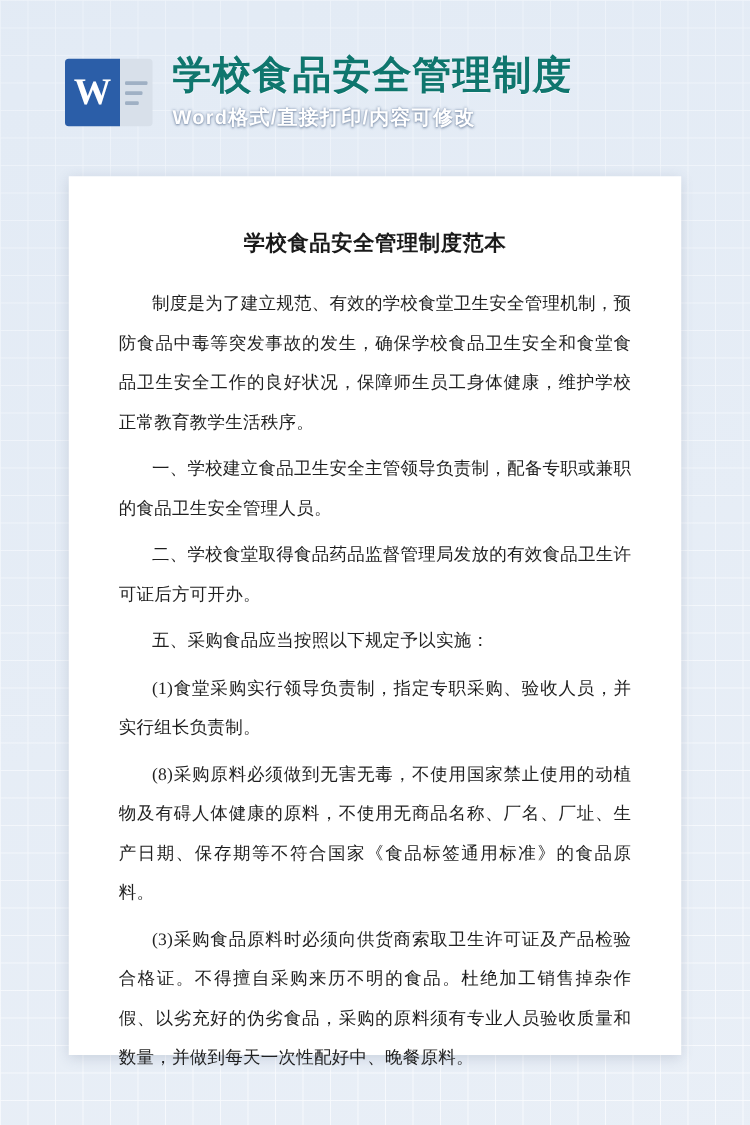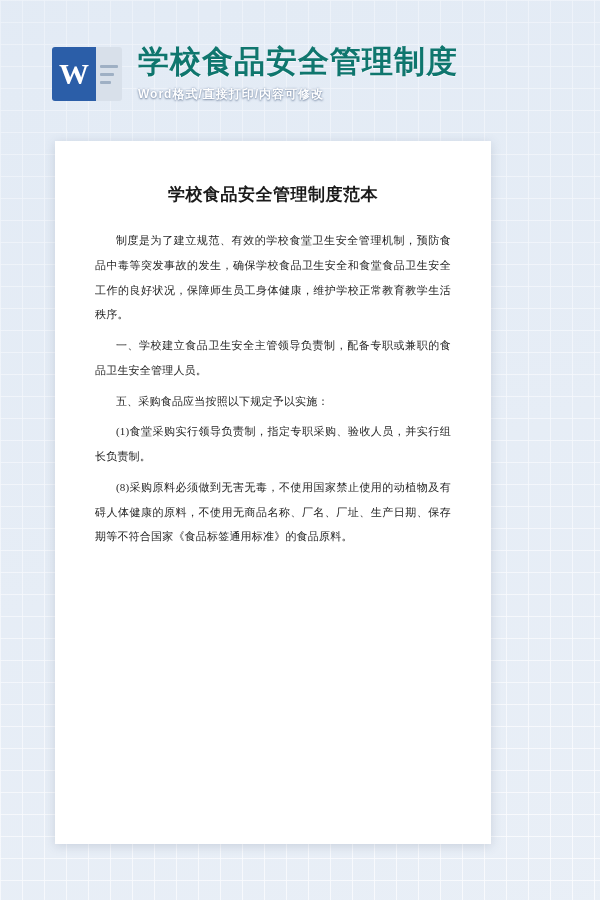--- a/index.html
+++ b/index.html
@@ -82,52 +82,52 @@
     font-size: 31px;
     font-weight: bold;
     letter-spacing: 1px;
     line-height: 1.1;
     white-space: nowrap;
     text-shadow: 0 1px 0 rgba(255,255,255,0.6);
   }
   #sub-title {
     margin-top: 7px;
     color: #ffffff;
-    font-size: 12px;
+    font-size: 16px;
     font-weight: bold;
     letter-spacing: 1px;
     white-space: nowrap;
     text-shadow: 0 0 2px rgba(120,140,170,0.85), 0 1px 2px rgba(90,110,140,0.7);
   }
 
   
   #page {
     position: absolute;
     left: 55px;
     top: 141px;
-    width: 436px;
+    width: 490px;
     height: 703px;
     background: #ffffff;
     box-shadow: 0 2px 10px rgba(60,80,110,0.18);
   }
   #doc-inner {
     padding: 42px 40px 0 40px;
   }
   #doc-title {
     text-align: center;
     font-family: "Liberation Serif", serif;
     font-weight: bold;
     font-size: 17px;
     color: #1a1a1a;
     letter-spacing: 0.5px;
     margin-bottom: 22px;
   }
   .para {
     font-family: "Liberation Serif", serif;
-    font-size: 11px;
+    font-size: 14px;
     color: #1f1f1f;
     line-height: 2.25;
     text-align: justify;
     margin: 0 0 6px 0;
     letter-spacing: 0.2px;
   }
   .para.indent { text-indent: 1.9em; }
   .para.bold { font-weight: normal; }
 </style>
 </head>
@@ -149,17 +149,19 @@
     <div id="main-title">学校食品安全管理制度</div>
     <div id="sub-title">Word格式/直接打印/内容可修改</div>
   </div>
 </div>
 
 <div id="page">
   <div id="doc-inner">
     <div id="doc-title">学校食品安全管理制度范本</div>
     <p class="para indent">制度是为了建立规范、有效的学校食堂卫生安全管理机制，预防食品中毒等突发事故的发生，确保学校食品卫生安全和食堂食品卫生安全工作的良好状况，保障师生员工身体健康，维护学校正常教育教学生活秩序。</p>
     <p class="para indent bold">一、学校建立食品卫生安全主管领导负责制，配备专职或兼职的食品卫生安全管理人员。</p>
+    <p class="para indent bold">二、学校食堂取得食品药品监督管理局发放的有效食品卫生许可证后方可开办。</p>
     <p class="para indent bold">五、采购食品应当按照以下规定予以实施：</p>
     <p class="para indent bold">(1)食堂采购实行领导负责制，指定专职采购、验收人员，并实行组长负责制。</p>
     <p class="para indent bold">(8)采购原料必须做到无害无毒，不使用国家禁止使用的动植物及有碍人体健康的原料，不使用无商品名称、厂名、厂址、生产日期、保存期等不符合国家《食品标签通用标准》的食品原料。</p>
+    <p class="para indent bold">(3)采购食品原料时必须向供货商索取卫生许可证及产品检验合格证。不得擅自采购来历不明的食品。杜绝加工销售掉杂作假、以劣充好的伪劣食品，采购的原料须有专业人员验收质量和数量，并做到每天一次性配好中、晚餐原料。</p>
   </div>
 </div>
 
 </body></html>

